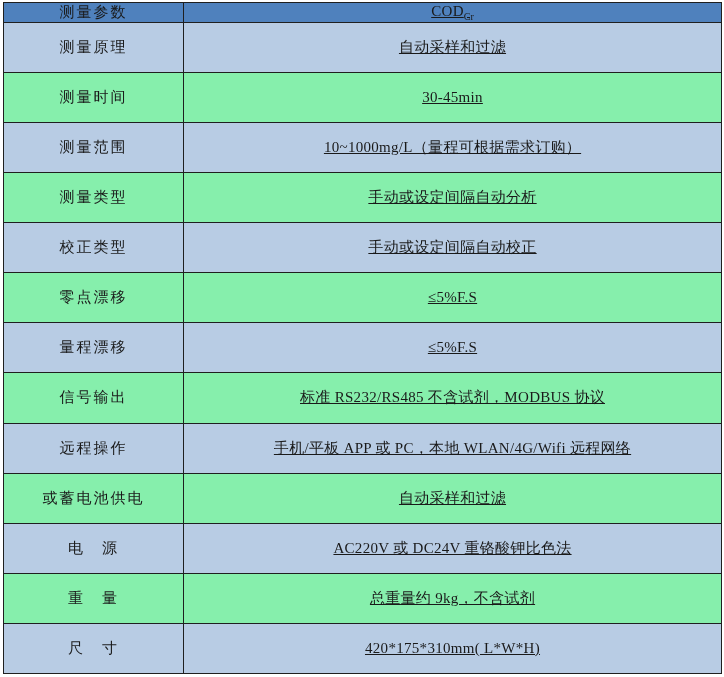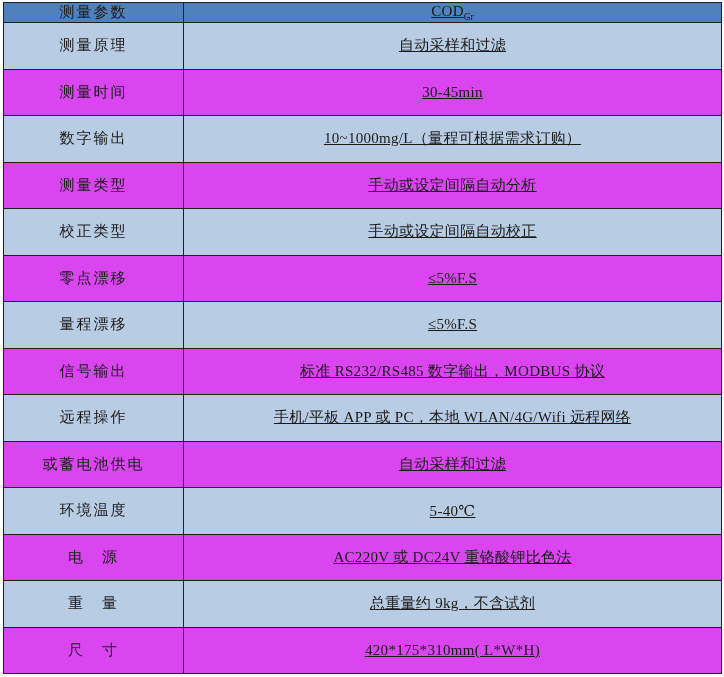--- a/index.html
+++ b/index.html
@@ -18,21 +18,21 @@
     height: 672px;
     margin: 2px 2px 18px 3px;
     color: #1a1a1a;
   }
   table.spec-table td {
     border: 1.5px solid #1f1f1f;
     text-align: center;
     vertical-align: middle;
     font-size: 15px;
     padding: 0 6px;
-    background: #d946ef;
+    background: #86efac;
   }
   td.label-cell {
     width: 167px;
     letter-spacing: 2px;
   }
   td.value-cell {
     letter-spacing: 0.3px;
     text-decoration: underline;
   }
   tr.header-row td {
@@ -59,54 +59,50 @@
   <tbody>
     <tr>
       <td class="label-cell">测量原理</td>
       <td class="value-cell">自动采样和过滤</td>
     </tr>
     <tr>
       <td class="label-cell">测量时间</td>
       <td class="value-cell">30-45min</td>
     </tr>
     <tr>
-      <td class="label-cell">数字输出</td>
+      <td class="label-cell">测量范围</td>
       <td class="value-cell">10~1000mg/L（量程可根据需求订购）</td>
     </tr>
     <tr>
       <td class="label-cell">测量类型</td>
       <td class="value-cell">手动或设定间隔自动分析</td>
     </tr>
     <tr>
       <td class="label-cell">校正类型</td>
       <td class="value-cell">手动或设定间隔自动校正</td>
     </tr>
     <tr>
       <td class="label-cell">零点漂移</td>
       <td class="value-cell">≤5%F.S</td>
     </tr>
     <tr>
       <td class="label-cell">量程漂移</td>
       <td class="value-cell">≤5%F.S</td>
     </tr>
     <tr>
       <td class="label-cell">信号输出</td>
-      <td class="value-cell">标准 RS232/RS485 数字输出，MODBUS 协议</td>
+      <td class="value-cell">标准 RS232/RS485 不含试剂，MODBUS 协议</td>
     </tr>
     <tr>
       <td class="label-cell">远程操作</td>
       <td class="value-cell">手机/平板 APP 或 PC，本地 WLAN/4G/Wifi 远程网络</td>
     </tr>
     <tr>
       <td class="label-cell">或蓄电池供电</td>
       <td class="value-cell">自动采样和过滤</td>
-    </tr>
-    <tr>
-      <td class="label-cell">环境温度</td>
-      <td class="value-cell">5-40℃</td>
     </tr>
     <tr>
       <td class="label-cell">电　源</td>
       <td class="value-cell">AC220V 或 DC24V 重铬酸钾比色法</td>
     </tr>
     <tr>
       <td class="label-cell">重　量</td>
       <td class="value-cell">总重量约 9kg，不含试剂</td>
     </tr>
     <tr>

